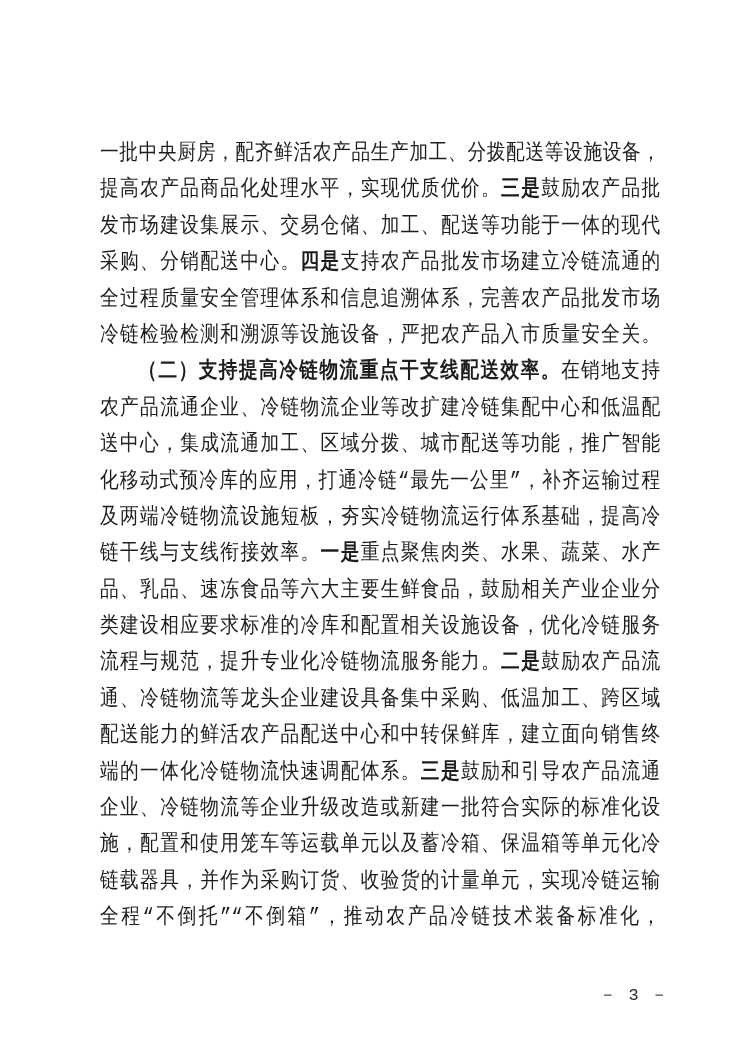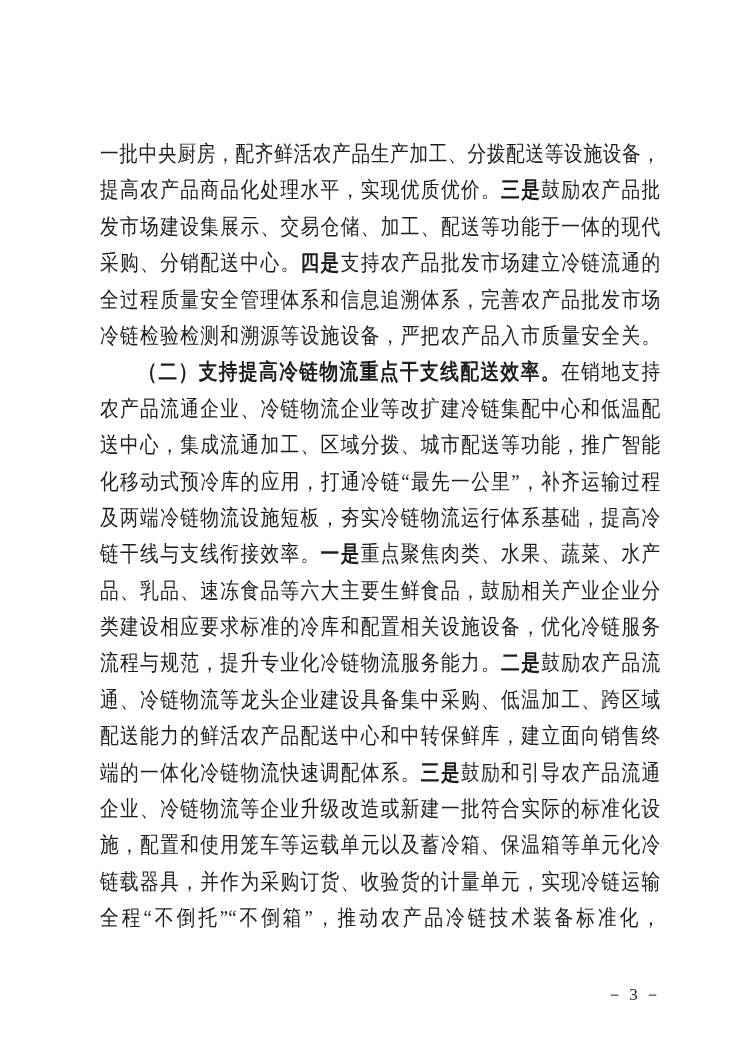--- a/index.html
+++ b/index.html
@@ -7,21 +7,21 @@
     padding: 0;
     background: #ffffff;
   }
   .page {
     position: relative;
     width: 750px;
     height: 1061px;
     margin: 0 auto;
     background: #ffffff;
     overflow: hidden;
-    font-family: Liberation Serif, serif;
+    font-family: Liberation Mono, monospace;
   }
   .text-block {
     position: absolute;
     left: 100px;
     top: 136px;
     width: 659px;
     transform: scaleX(0.85);
     transform-origin: 0 0;
   }
   .doc-line {

